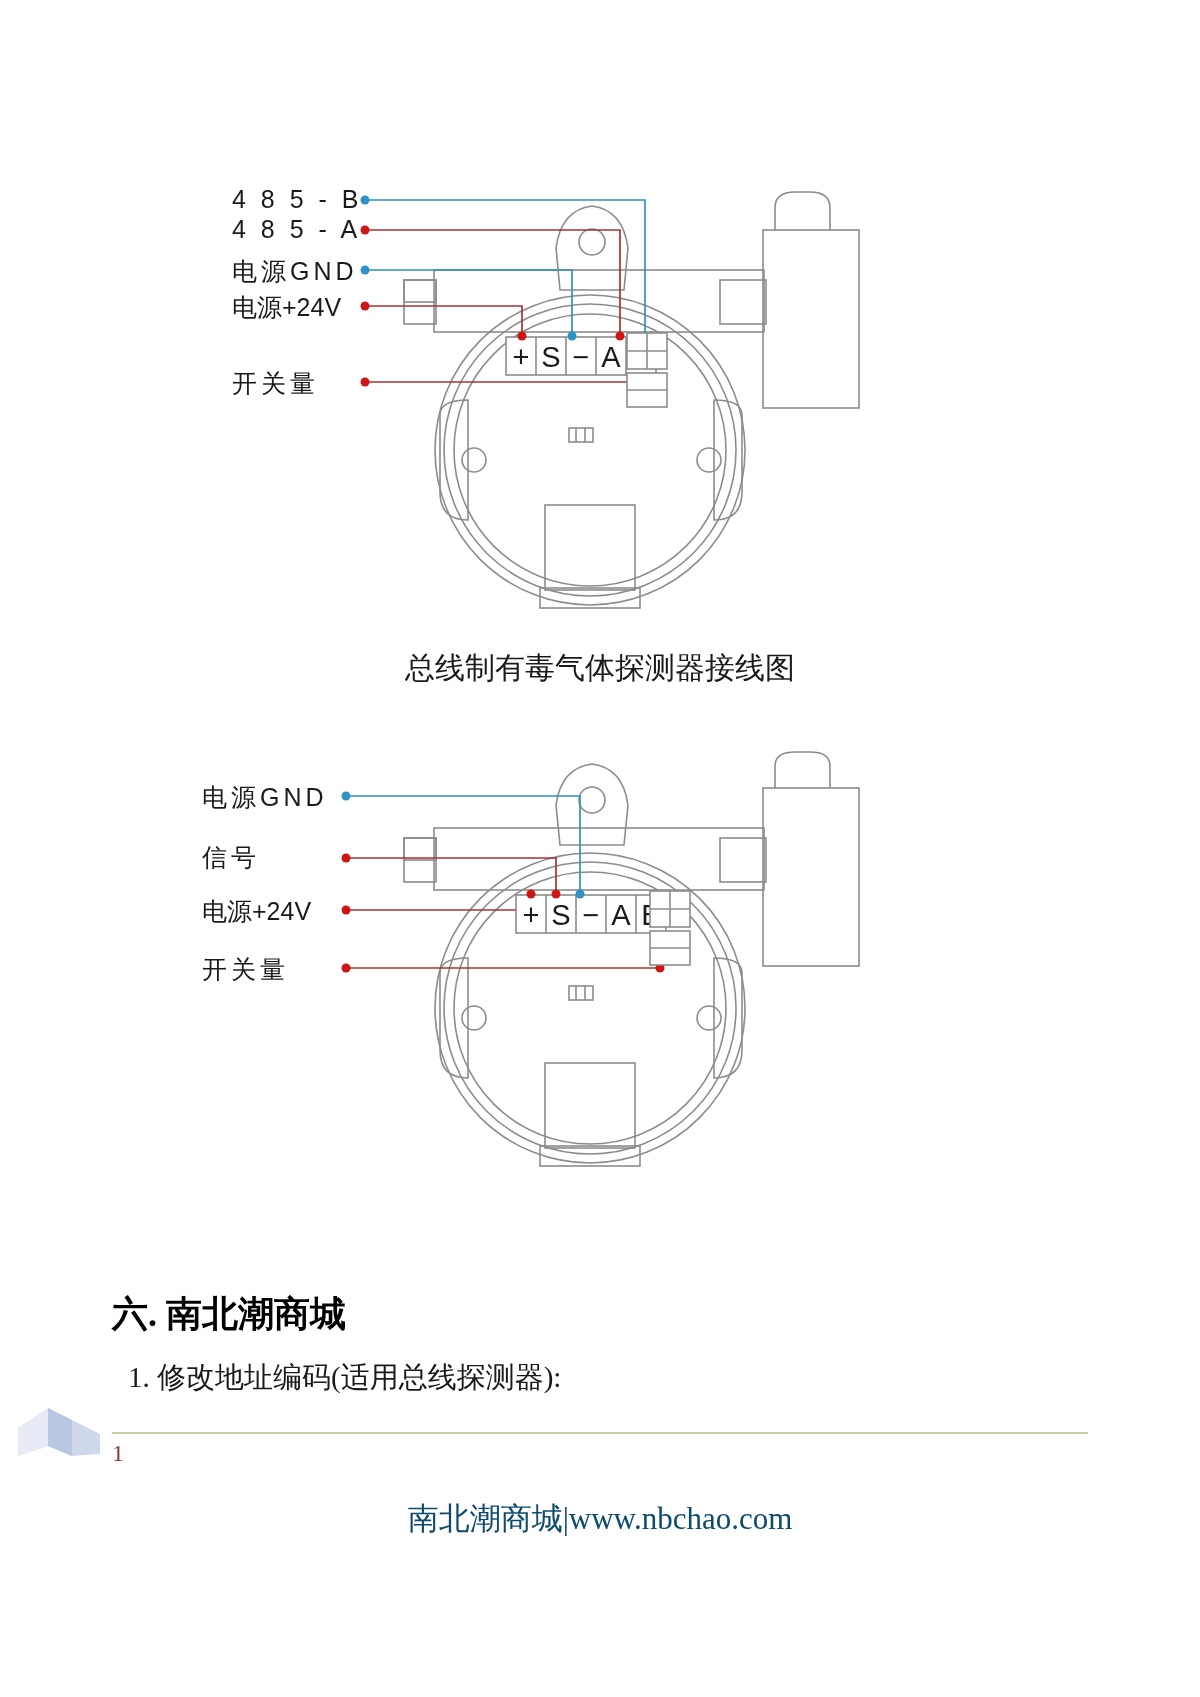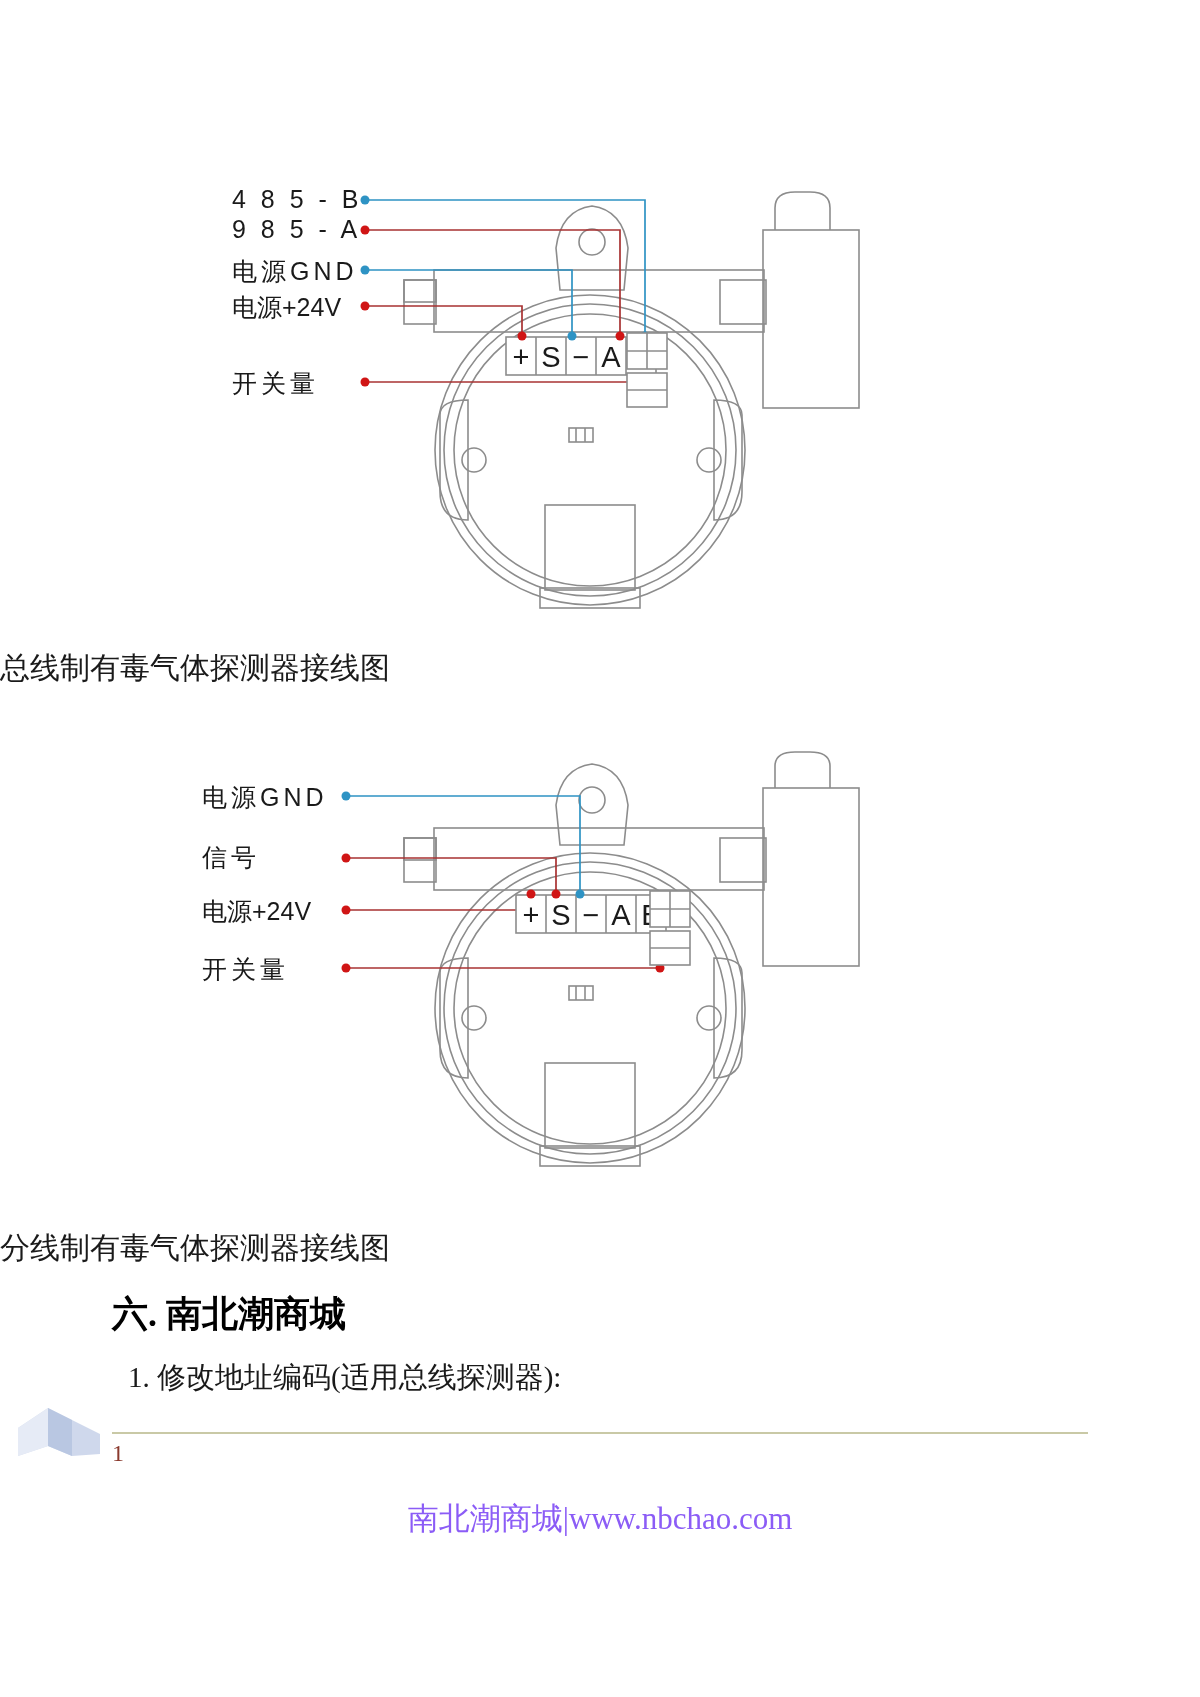--- a/index.html
+++ b/index.html
@@ -22,21 +22,21 @@
   .lbl{
     position:absolute;
     font-family:"Liberation Sans","DejaVu Sans",sans-serif;
     font-size:25px;color:#1a1a1a;white-space:nowrap;
     letter-spacing:0px;
   }
   .lbl.sp{letter-spacing:4px;}
 
   
   .caption{
-    position:absolute;left:0;width:1200px;text-align:left;
+    position:absolute;left:0;width:1200px;text-align:center;
     font-family:"Liberation Serif","DejaVu Serif",serif;
     font-size:30px;color:#1a1a1a;
   }
   #caption-bus{top:648px;}
   #caption-split{top:1228px;}
 
   
   #section-heading{
     position:absolute;left:112px;top:1290px;
     font-family:"Liberation Serif","DejaVu Serif",serif;
@@ -55,21 +55,21 @@
   }
   #page-number{
     position:absolute;left:112px;top:1440px;
     font-family:"Liberation Serif","DejaVu Serif",serif;
     font-size:24px;color:#8a3a2e;
   }
   #footer-logo{position:absolute;left:14px;top:1404px;width:92px;height:62px;}
   #watermark{
     position:absolute;left:0;top:1498px;width:1200px;text-align:center;
     font-family:"Liberation Serif","DejaVu Serif",serif;
-    font-size:31px;color:#8b5cf6;
+    font-size:31px;color:#0c4a6e;
   }
 </style>
 </head>
 <body>
 
 <div class="page">
 
   <div class="diagram" id="diagram-bus">
 
     <svg class="dwg" viewBox="0 0 1200 470">
@@ -152,21 +152,21 @@
       <g fill="#ffffff" stroke="#8c8c8c" stroke-width="1.6">
         <rect x="627" y="163" width="40" height="36"></rect>
         <line x1="647" y1="163" x2="647" y2="199"></line>
         <line x1="627" y1="181" x2="667" y2="181"></line>
         <rect x="627" y="203" width="40" height="34"></rect>
         <line x1="627" y1="220" x2="667" y2="220"></line>
       </g>
     </svg>
 
     <div class="lbl sp" style="left:232px;top:15px;">4 8 5 - B</div>
-    <div class="lbl sp" style="left:232px;top:45px;">9 8 5 - A</div>
+    <div class="lbl sp" style="left:232px;top:45px;">4 8 5 - A</div>
     <div class="lbl sp" style="left:232px;top:85px;">电源GND</div>
     <div class="lbl" style="left:232px;top:121px;">电源+24V</div>
     <div class="lbl sp" style="left:232px;top:197px;">开关量</div>
   </div>
 
   <div class="caption" id="caption-bus">总线制有毒气体探测器接线图</div>
 
   <div class="diagram" id="diagram-split">
 
     <svg class="dwg" viewBox="0 0 1200 470">
@@ -240,21 +240,20 @@
         <line x1="650" y1="198" x2="690" y2="198"></line>
       </g>
     </svg>
 
     <div class="lbl sp" style="left:202px;top:31px;">电源GND</div>
     <div class="lbl sp" style="left:202px;top:91px;">信号</div>
     <div class="lbl" style="left:202px;top:145px;">电源+24V</div>
     <div class="lbl sp" style="left:202px;top:203px;">开关量</div>
   </div>
 
-  <div class="caption" id="caption-split">分线制有毒气体探测器接线图</div>
 
   <div id="section-heading">六. 南北潮商城</div>
   <div id="body-line-1">1. 修改地址编码(适用总线探测器):</div>
 
   <svg id="footer-logo" viewBox="0 0 92 62">
     <polygon points="4,24 34,4 58,16 58,52 34,42 4,52" fill="#d7dff0"></polygon>
     <polygon points="34,4 58,16 58,52 34,42" fill="#b9c7e2"></polygon>
     <polygon points="58,16 86,30 86,50 58,52" fill="#cfd8ec"></polygon>
     <polygon points="34,4 34,42 4,52 4,24" fill="#e6ebf6"></polygon>
   </svg>

